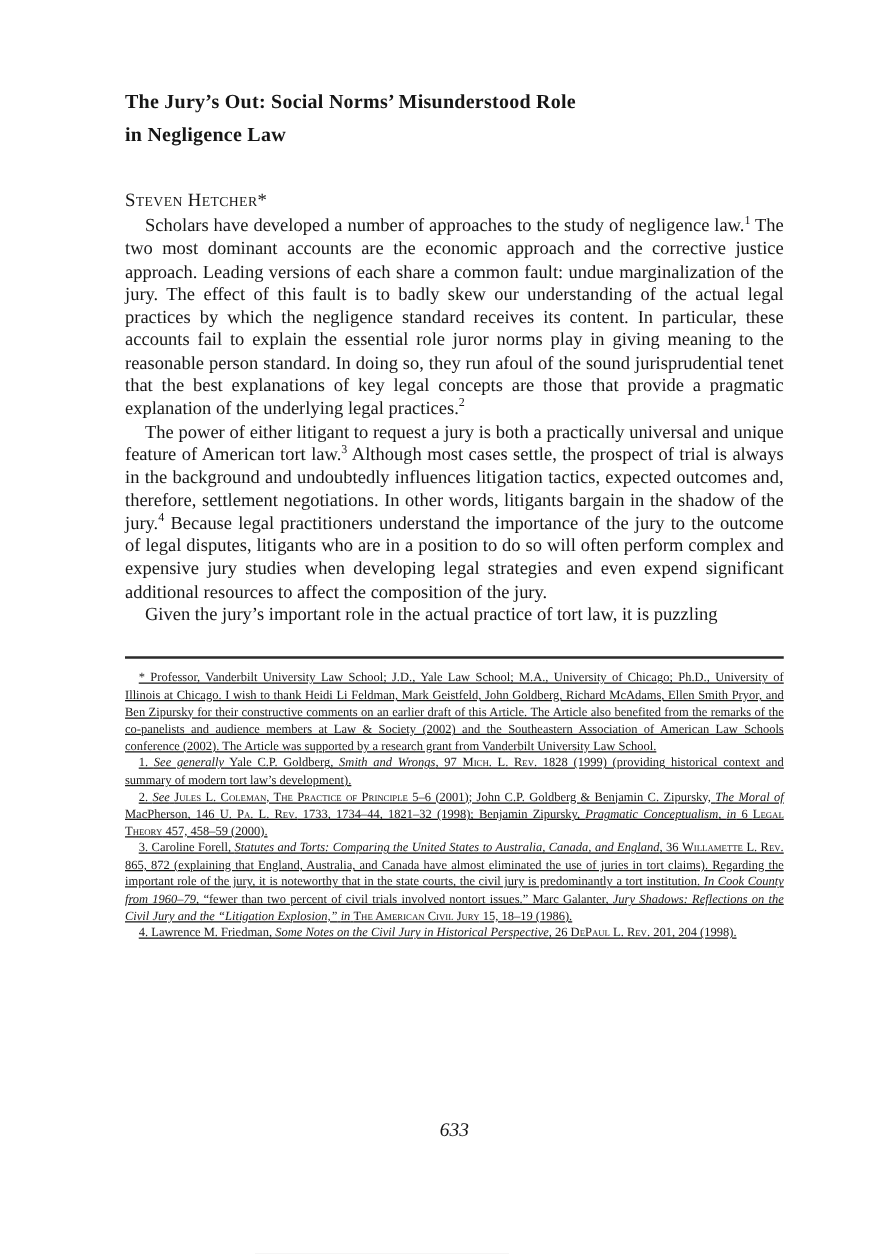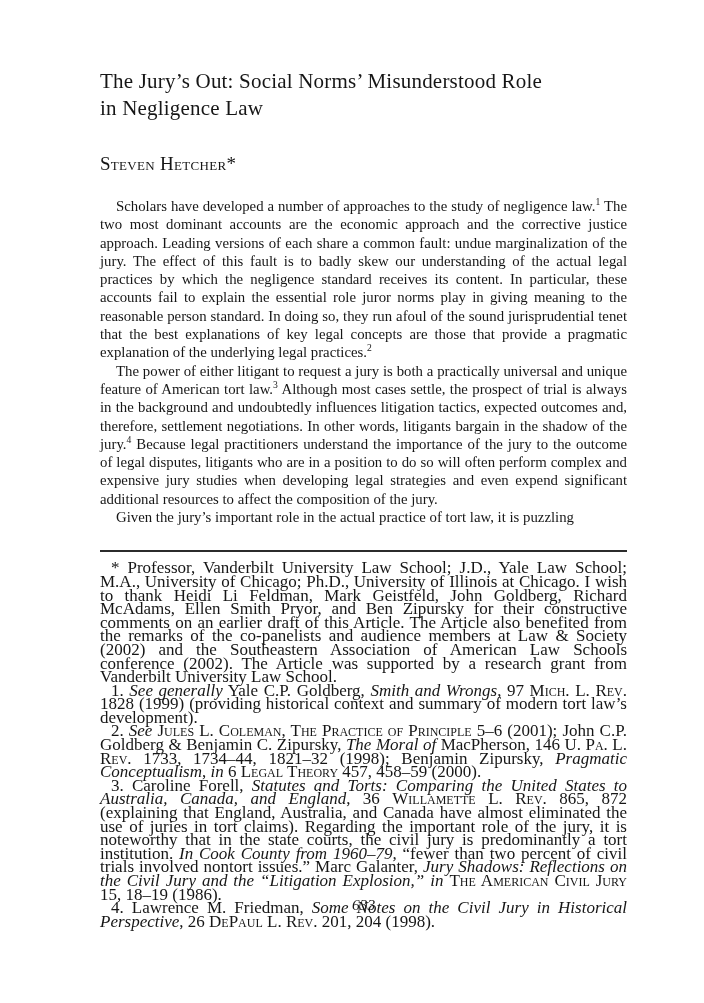--- a/index.html
+++ b/index.html
@@ -13,56 +13,57 @@
     color: #161616;
     overflow: hidden;
   }
   .content {
     position: absolute;
     left: 100px;
     top: 68px;
     width: 527px;
   }
   .title {
-    font-size: 21px;
-    font-weight: normal;
+    font-size: 16px;
+    font-weight: bold;
     line-height: 27px;
     letter-spacing: 0.2px;
   }
   .author {
     margin-top: 31px;
     font-variant: small-caps;
-    font-size: 19px;
+    font-size: 15px;
     letter-spacing: 0.3px;
   }
   .section-heading {
     margin-top: 15px;
     text-align: center;
     font-variant: small-caps;
     font-size: 15.5px;
     letter-spacing: 0.4px;
   }
   .body-text {
-    margin-top: 22px;
+    margin-top: 2px;
     font-size: 14.8px;
     line-height: 18.3px;
     text-align: justify;
   }
   .body-text p { margin: 0; text-indent: 16px; }
   .fn-rule {
     margin-top: 24px;
     border: 0;
     border-top: 2px solid #2b2b2b;
     width: 100%;
   }
   .footnotes {
     margin-top: 9px;
-    font-size: 17px;
+    font-size: 10px;
     line-height: 13.6px;
     text-align: justify;
+    text-decoration: underline;
   }
   .footnotes p { margin: 0; text-indent: 11px; }
   .page-number {
     position: absolute;
     left: 100px;
     top: 896px;
     width: 527px;
     text-align: center;
     font-size: 15.5px;
     font-style: italic;

